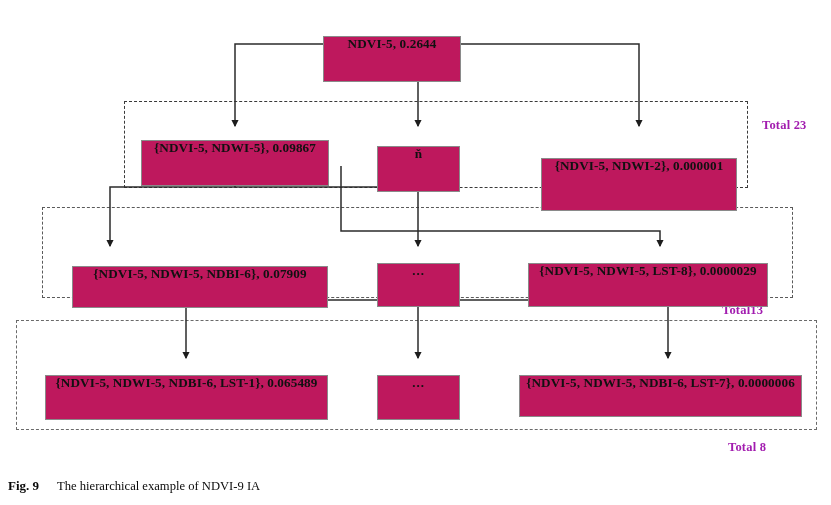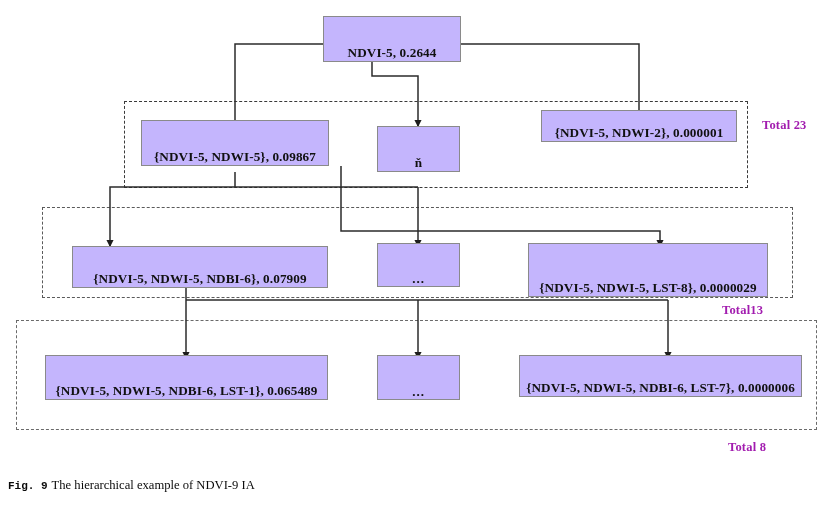--- a/index.html
+++ b/index.html
@@ -48,25 +48,26 @@
     color: #a21caf;
     white-space: nowrap;
     letter-spacing: .2px;
   }
 
   
   .node {
     position: absolute;
     box-sizing: border-box;
     border: 1.6px solid #8a8a8a;
-    background: #c4b5fd;
+    background: #be185d;
     display: flex;
-    align-items: flex-end;
+    align-items: flex-start;
     justify-content: center;
     text-align: center;
+    margin-top: 20px;
   }
   .node-label {
     font-family: "Liberation Serif", "DejaVu Serif", serif;
     font-size: 13.2px;
     font-weight: 700;
     color: #111111;
     letter-spacing: .1px;
     line-height: 1.1;
     white-space: nowrap;
   }
@@ -80,24 +81,24 @@
   #caption {
     position: absolute;
     left: 8px;
     top: 478px;
     font-family: "Liberation Serif", "DejaVu Serif", serif;
     font-size: 12.6px;
     color: #0a0a0a;
     white-space: nowrap;
   }
   #caption .cap-tag {
-    font-family: Liberation Mono, monospace;
+    font-family: Liberation Serif, serif;
     font-weight: 700;
-    font-size: 11px;
-    margin-right: 4px;
+    font-size: 13px;
+    margin-right: 18px;
   }
 
   svg.connectors {
     position: absolute;
     left: 0;
     top: 0;
     width: 831px;
     height: 505px;
     pointer-events: none;
   }
@@ -151,33 +152,33 @@
   </div>
 
   <div class="node" style="left:141px; top:120px; width:188px; height:46px;">
     <span class="node-label">{NDVI-5, NDWI-5}, 0.09867</span>
   </div>
 
   <div class="node" style="left:377px; top:126px; width:83px; height:46px;">
     <span class="node-label">ň</span>
   </div>
 
-  <div class="node" style="left:541px; top:110px; width:196px; height:32px;">
+  <div class="node" style="left:541px; top:138px; width:196px; height:53px;">
     <span class="node-label">{NDVI-5, NDWI-2}, 0.000001</span>
   </div>
 
   <div class="node" style="left:72px; top:246px; width:256px; height:42px;">
     <span class="node-label">{NDVI-5, NDWI-5, NDBI-6}, 0.07909</span>
   </div>
 
   <div class="node" style="left:377px; top:243px; width:83px; height:44px;">
     <span class="node-label node-ellipsis">...</span>
   </div>
 
-  <div class="node" style="left:528px; top:243px; width:240px; height:54px;">
+  <div class="node" style="left:528px; top:243px; width:240px; height:44px;">
     <span class="node-label">{NDVI-5, NDWI-5, LST-8}, 0.0000029</span>
   </div>
 
   <div class="node" style="left:45px; top:355px; width:283px; height:45px;">
     <span class="node-label">{NDVI-5, NDWI-5, NDBI-6, LST-1}, 0.065489</span>
   </div>
 
   <div class="node" style="left:377px; top:355px; width:83px; height:45px;">
     <span class="node-label node-ellipsis">...</span>
   </div>

